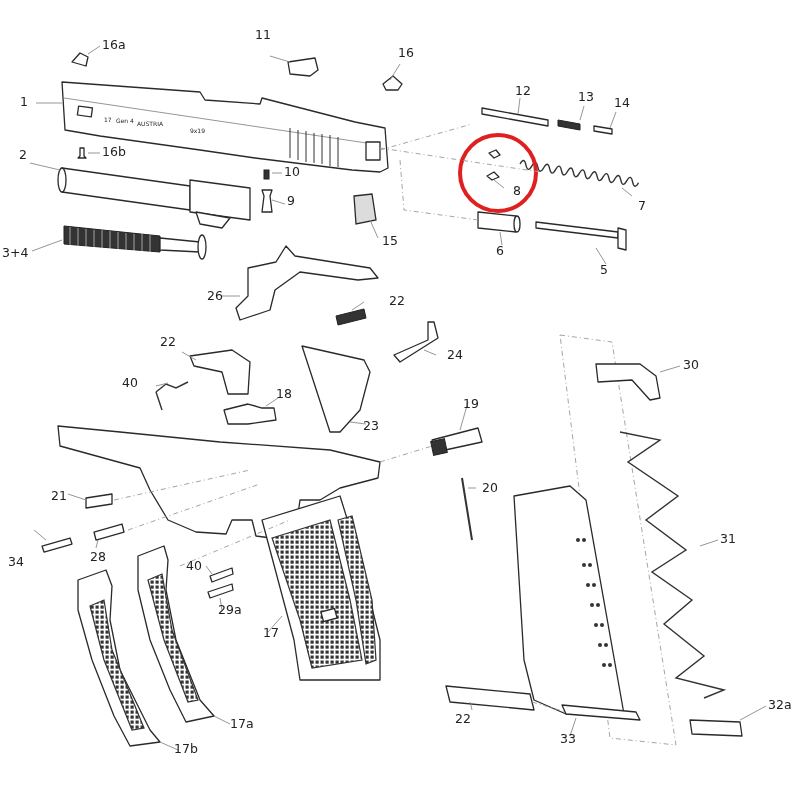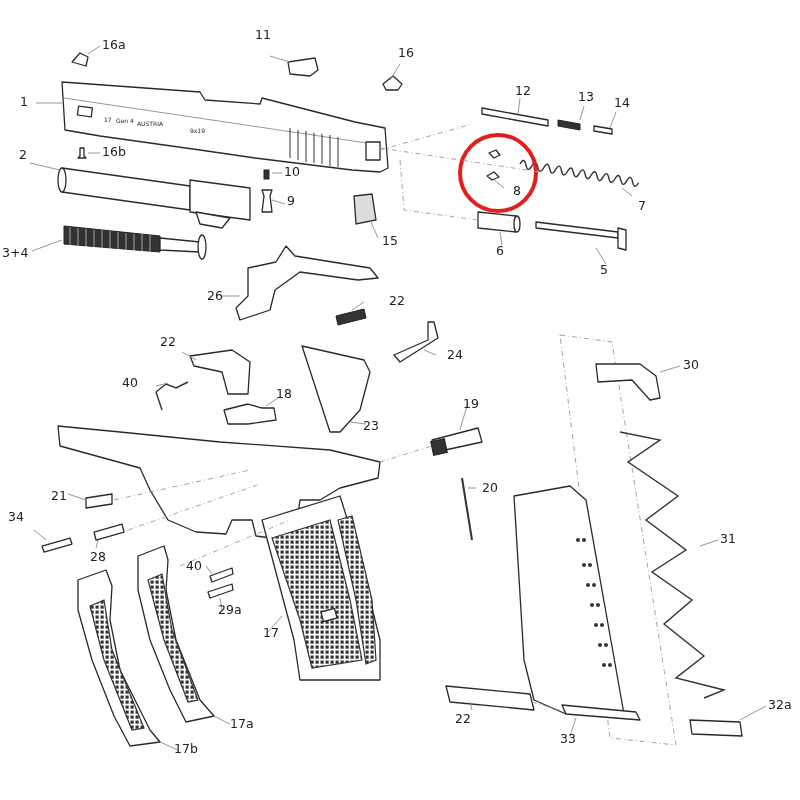--- a/index.html
+++ b/index.html
@@ -241,21 +241,21 @@
 <span class="lbl" style="left:207px;top:290px">26</span>
 <span class="lbl" style="left:389px;top:295px">22</span>
 <span class="lbl" style="left:160px;top:336px">22</span>
 <span class="lbl" style="left:447px;top:349px">24</span>
 <span class="lbl" style="left:122px;top:377px">40</span>
 <span class="lbl" style="left:276px;top:388px">18</span>
 <span class="lbl" style="left:463px;top:398px">19</span>
 <span class="lbl" style="left:363px;top:420px">23</span>
 <span class="lbl" style="left:482px;top:482px">20</span>
 <span class="lbl" style="left:51px;top:490px">21</span>
-<span class="lbl" style="left:8px;top:511px">34</span>
+<span class="lbl" style="left:8px;top:556px">34</span>
 <span class="lbl" style="left:90px;top:551px">28</span>
 <span class="lbl" style="left:186px;top:560px">40</span>
 <span class="lbl" style="left:218px;top:604px">29a</span>
 <span class="lbl" style="left:263px;top:627px">17</span>
 <span class="lbl" style="left:230px;top:718px">17a</span>
 <span class="lbl" style="left:174px;top:743px">17b</span>
 <span class="lbl" style="left:683px;top:359px">30</span>
 <span class="lbl" style="left:720px;top:533px">31</span>
 <span class="lbl" style="left:455px;top:713px">22</span>
 <span class="lbl" style="left:560px;top:733px">33</span>

